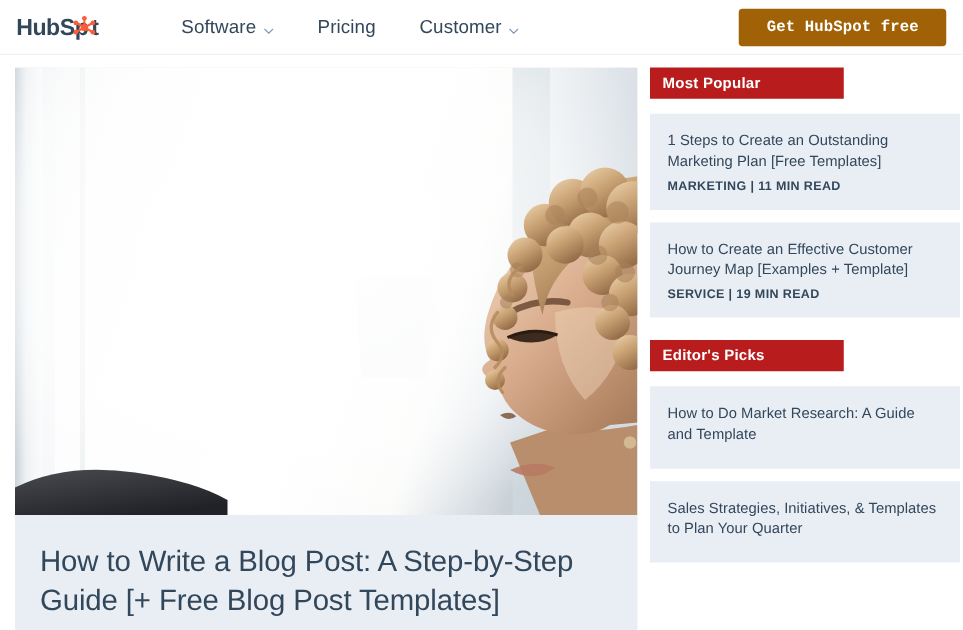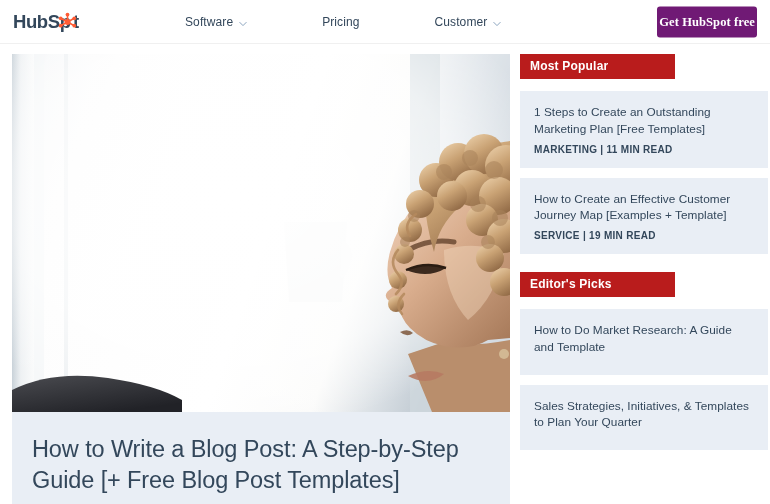--- a/index.html
+++ b/index.html
@@ -36,47 +36,46 @@
   .main-nav {
     display: flex;
     align-items: center;
     margin-left: 48px;
     gap: 35px;
   }
   .nav-item {
     display: flex;
     align-items: flex-end;
     gap: 6px;
-    font-size: 12px;
+    font-size: 15px;
     color: #33475b;
     cursor: pointer;
     letter-spacing: 0.1px;
-    margin-left: 40px;
   }
   .chev {
     display: inline-block;
     width: 8px; height: 8px;
     position: relative;
     top: -1px;
   }
   .chev svg { display:block; }
 
   .cta-btn {
     position: absolute;
     right: 13px;
     top: 50%;
     transform: translateY(-50%);
-    background: #701a75;
+    background: #a16207;
     color: #ffffff;
     border: none;
     border-radius: 3px;
-    font-family: Liberation Serif, serif;
+    font-family: Liberation Mono, monospace;
     font-size: 12.5px;
     font-weight: bold;
-    padding: 8px 2px;
+    padding: 8px 22px;
     cursor: pointer;
     letter-spacing: 0.1px;
     white-space: nowrap;
   }
 
   
   .page {
     display: flex;
     align-items: flex-start;
     padding-top: 10px;

